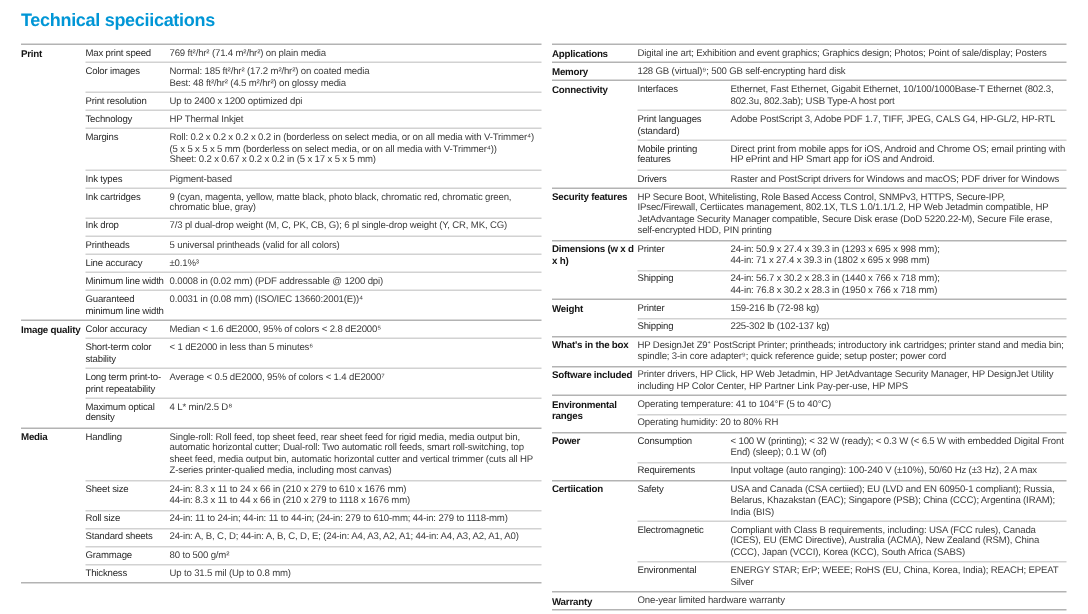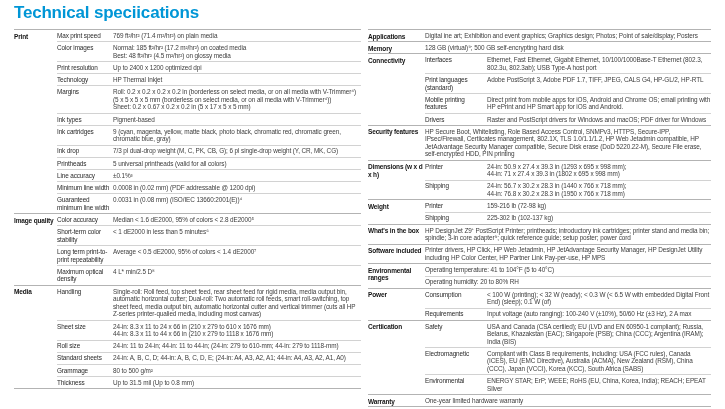--- a/index.html
+++ b/index.html
@@ -3,21 +3,21 @@
 <meta charset="utf-8">
 <style>
   html,body{margin:0;padding:0;}
   body{
     width:725px;height:409px;overflow:hidden;background:#ffffff;
     font-family:"Liberation Sans",sans-serif;
     -webkit-font-smoothing:antialiased;
   }
   .page{padding:3px 14px 0 14px;}
   .title{
-    color:#0096d6;font-size:17px;font-weight:bold;letter-spacing:-0.2px;
+    color:#0096d6;font-size:12px;font-weight:bold;letter-spacing:-0.2px;
     margin:0 0 6px 0;line-height:20px;
   }
   .columns{display:flex;gap:7px;align-items:flex-start;}
   .col{border-bottom:1px solid #b3b3b3;}
   #col-left{width:347px;--catw:43px;--labw:56px;}
   #col-right{width:343px;--catw:57px;--labw:62px;}
   .section{display:flex;border-top:1px solid #b3b3b3;}
   .sec-name{
     width:var(--catw);flex:none;box-sizing:border-box;padding:2.5px 2px 0 0;
     font-size:6.5px;font-weight:bold;color:#141414;line-height:7.4px;

